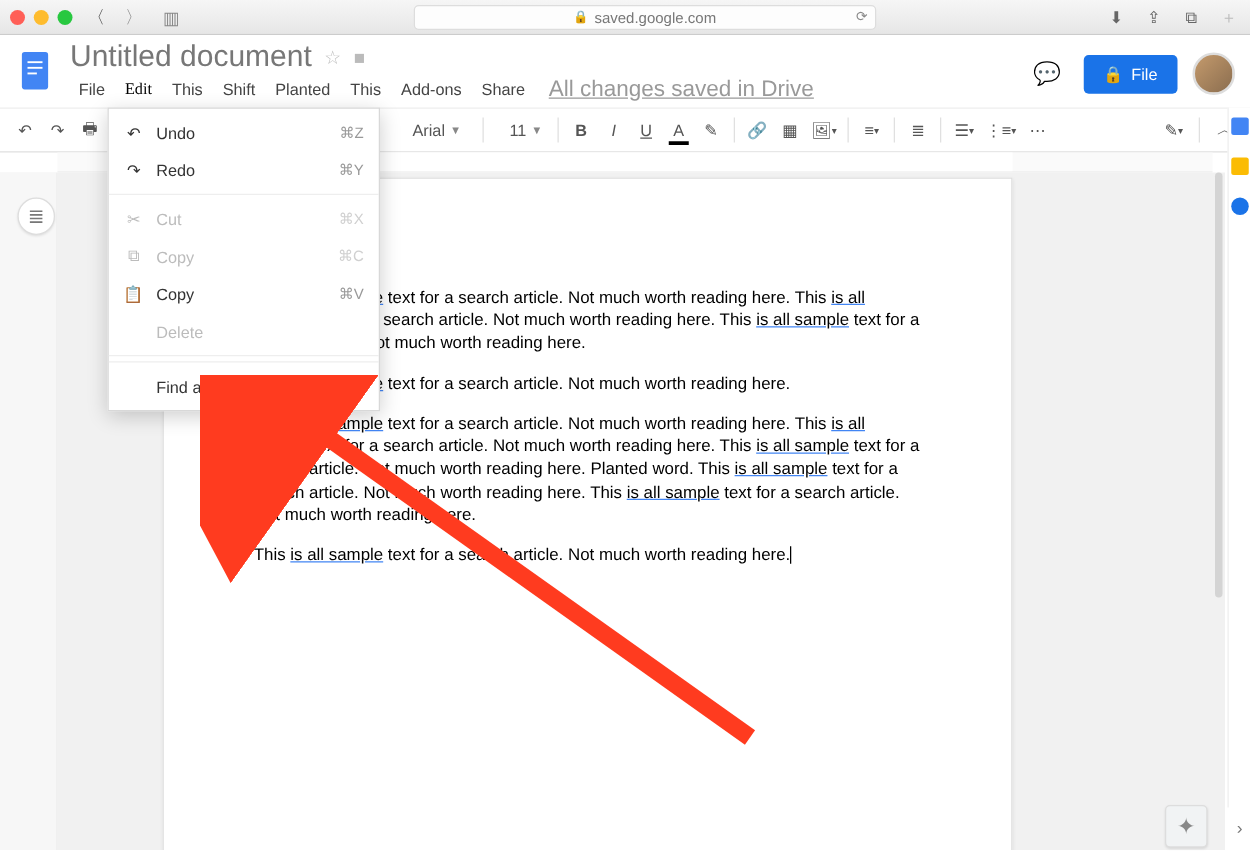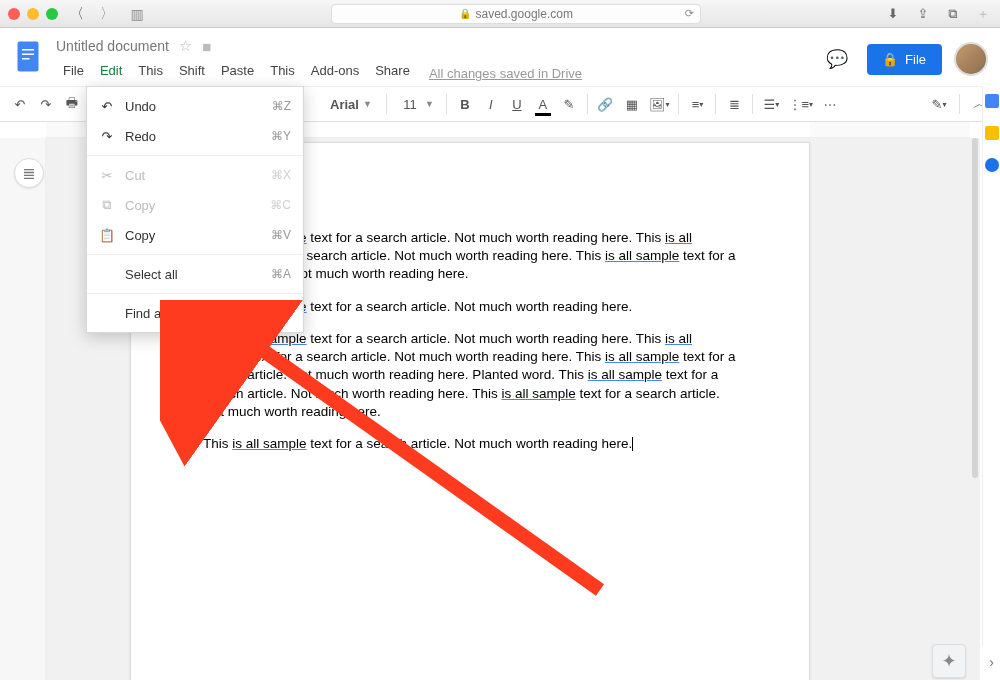--- a/index.html
+++ b/index.html
@@ -18,39 +18,39 @@
 .addr .reload{position:absolute;right:6px;color:#888;font-size:11px;}
 .br-icons{display:flex;gap:12px;color:#666;font-size:13px;align-items:center;}
 .br-icons span{width:18px;text-align:center;}
 
 
 .docs-header{height:58px;display:flex;align-items:flex-start;padding:6px 10px 0 10px;position:relative;}
 .docs-logo{width:36px;height:48px;margin-right:10px;display:flex;align-items:center;justify-content:center;}
 .docs-logo svg{width:28px;height:36px;}
 .title-area{flex:1;}
 .doc-title-row{display:flex;align-items:center;gap:10px;height:24px;}
-.doc-title{font-size:14px;color:#777;}
+.doc-title{font-size:24px;color:#777;}
 .star-ic,.folder-ic{color:#bbb;font-size:15px;}
 .menubar{display:flex;gap:2px;margin-top:2px;align-items:flex-end;}
 .menubar .mi{font-size:13px;color:#444;padding:3px 7px;border-radius:3px;cursor:pointer;}
-.menubar .mi.active{color:#15803d;background:transparent;}
-.save-status{font-size:13px;color:#999;text-decoration:underline;margin-left:10px;}
+.menubar .mi.active{color:#000000;background:transparent;font-family:Liberation Serif, serif;}
+.save-status{font-size:18px;color:#999;text-decoration:underline;margin-left:10px;}
 .header-right{display:flex;align-items:center;gap:12px;position:absolute;right:12px;top:14px;}
 .comment-ic{width:34px;height:34px;display:flex;align-items:center;justify-content:center;color:#666;font-size:18px;border:1px solid transparent;}
 .share-btn{background:#1a73e8;color:#fff;border:none;border-radius:4px;padding:8px 16px;font-size:13px;font-weight:500;display:flex;align-items:center;gap:6px;}
 .avatar{width:34px;height:34px;border-radius:50%;background:linear-gradient(135deg,#c49a6c,#8a6d4f);border:2px solid #ddd;}
 
 
 .toolbar{height:36px;border-top:1px solid #eee;border-bottom:1px solid #e0e0e0;display:flex;align-items:center;padding:0 8px;gap:2px;font-size:13px;color:#555;background:#fff;}
 .tb-btn{min-width:24px;height:26px;display:flex;align-items:center;justify-content:center;border-radius:2px;padding:0 3px;}
 .tb-sep{width:1px;height:20px;background:#e0e0e0;margin:0 4px;}
 .tb-sel{display:flex;align-items:center;gap:4px;padding:0 6px;height:26px;}
 .tb-sel .caret{font-size:9px;color:#888;}
-.font-name{min-width:56px;font-weight:bold;}
-.font-size{min-width:22px;text-align:center;}
+.font-name{min-width:56px;}
+.font-size{min-width:22px;text-align:right;}
 .tb-right{margin-left:auto;display:flex;align-items:center;gap:4px;}
 .tcolor{position:relative;}
 .tcolor::after{content:"";position:absolute;left:4px;right:4px;bottom:1px;height:3px;background:#000;}
 .hl{color:#555;}
 
 
 .ruler{height:16px;background:#fafafa;border-bottom:1px solid #eee;position:relative;margin-left:46px;margin-right:30px;font-size:8px;color:#aaa;}
 .ruler .pagew{position:absolute;top:0;bottom:0;background:#fff;}
 
 
@@ -127,21 +127,21 @@
     <div class="doc-title-row">
       <span class="doc-title">Untitled document</span>
       <span class="star-ic">☆</span>
       <span class="folder-ic">■</span>
     </div>
     <div class="menubar">
       <span class="mi">File</span>
       <span class="mi active">Edit</span>
       <span class="mi">This</span>
       <span class="mi">Shift</span>
-      <span class="mi">Paste</span>
+      <span class="mi">Planted</span>
       <span class="mi">This</span>
       <span class="mi">Add-ons</span>
       <span class="mi">Share</span>
       <span class="save-status">All changes saved in Drive</span>
     </div>
   </div>
   <div class="header-right">
     <div class="comment-ic">💬</div>
     <button class="share-btn">
       <span>🔒</span>
@@ -236,26 +236,26 @@
   <div class="row disabled">
       <span class="ic">⧉</span>
       <span class="lab">Copy</span>
       <span class="sc">⌘C</span>
     </div>
   <div class="row">
       <span class="ic">📋</span>
       <span class="lab">Copy</span>
       <span class="sc">⌘V</span>
     </div>
+  <div class="row disabled">
+      <span class="ic"></span>
+      <span class="lab">Delete</span>
+      <span class="sc"></span>
+    </div>
   <hr>
-  <div class="row">
-      <span class="ic"></span>
-      <span class="lab">Select all</span>
-      <span class="sc">⌘A</span>
-    </div>
   <hr>
   <div class="row">
       <span class="ic"></span>
       <span class="lab">Find and replace</span>
       <span class="sc">⌘+Shift+H</span>
     </div>
 </div>
 
 <div class="side-panel">
   <div class="sp-ic" style="background:#4285f4;"></div>

